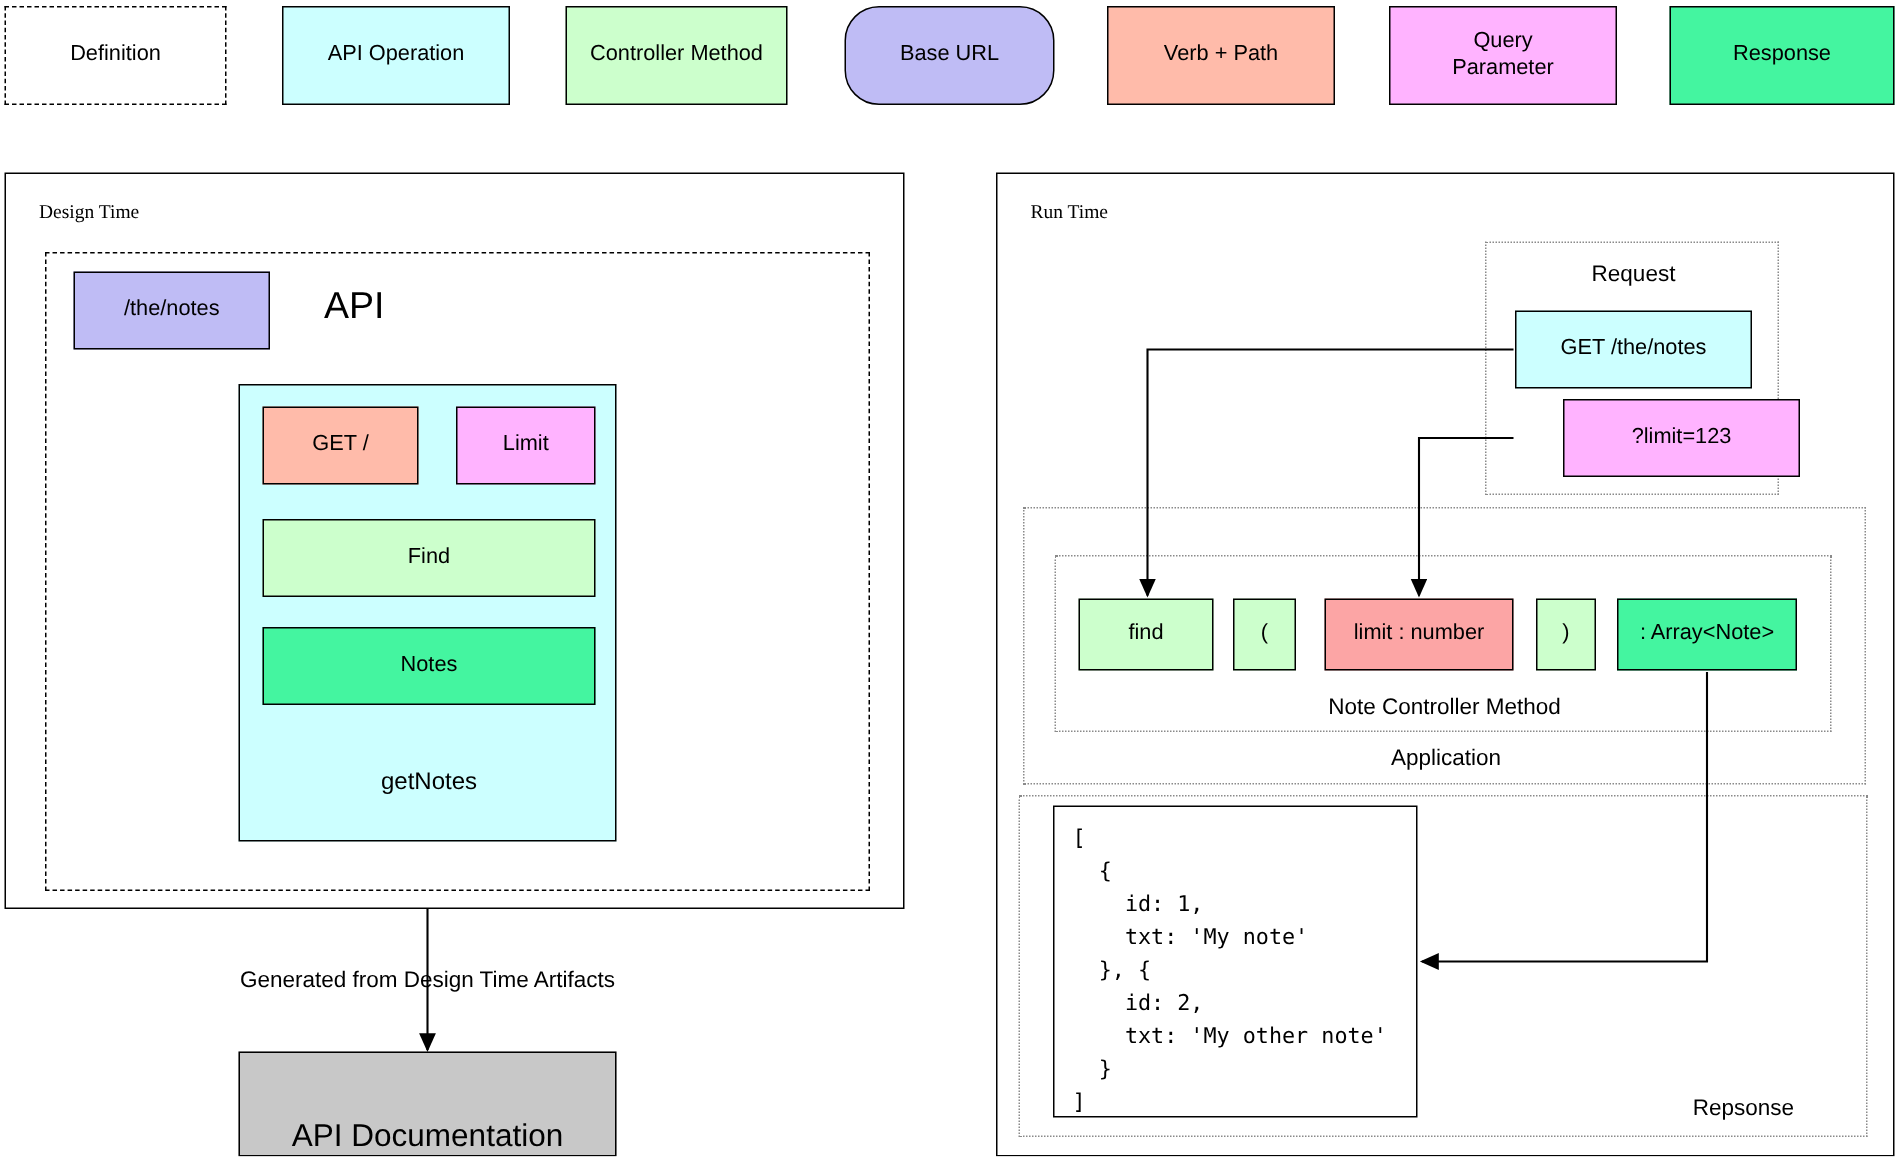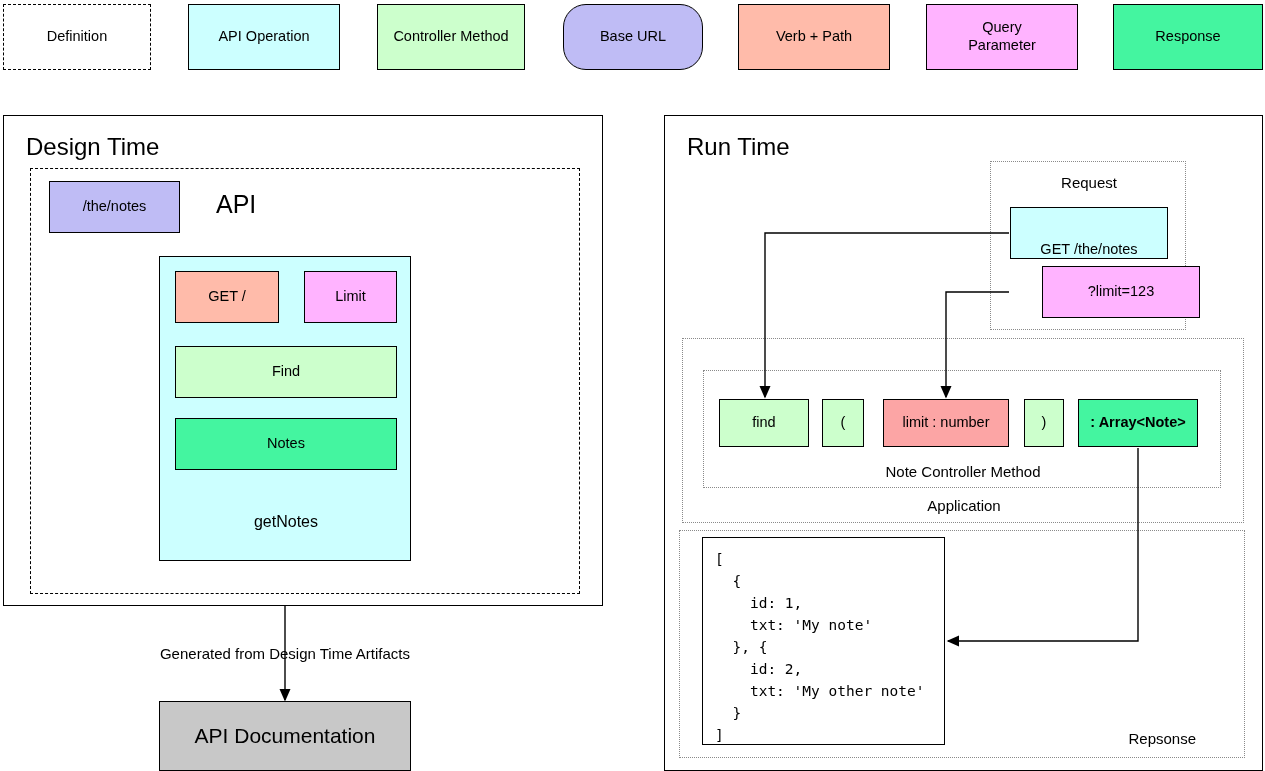--- a/index.html
+++ b/index.html
@@ -36,23 +36,24 @@
     background: #ffffff;
   }
 
   
   .panel {
     border: 1.4px solid #000;
     background: #ffffff;
   }
   .panel-title {
     position: absolute;
-    font-size: 24px;
+    font-size: 13px;
     left: 22px;
     top: 17px;
+    font-family: Liberation Serif, serif;
   }
   .dashed-region {
     border: 1.5px dashed #000;
     background: transparent;
   }
   .dotted-region {
     border: 1.5px dotted #8a8a8a;
     background: transparent;
   }
 
@@ -82,21 +83,21 @@
     font-size: 14.5px;
     line-height: 1.52;
     white-space: pre;
     padding: 10px 12px;
     color: #000;
   }
 
   .doc-box {
     border: 1.4px solid #000;
     display: flex;
-    align-items: center;
+    align-items: flex-end;
     justify-content: center;
     font-size: 21px;
   }
 
   svg.overlay {
     position: absolute;
     left: 0;
     top: 0;
     width: 1265px;
     height: 771px;
@@ -177,21 +178,21 @@
   </div>
 
   <div class="abs panel" style="left:664px;top:115px;width:599px;height:656px;">
     <div class="panel-title">Run Time</div>
   </div>
 
   <div class="abs dotted-region" style="left:990px;top:161px;width:196px;height:169px;">
     <div class="plain-label" style="left:0;top:12px;width:196px;">Request</div>
   </div>
 
-  <div class="abs node" style="left:1010px;top:207px;width:158px;height:52px;background:#ccffff;align-items:flex-end;">
+  <div class="abs node" style="left:1010px;top:207px;width:158px;height:52px;background:#ccffff;">
     <span>GET /the/notes</span>
   </div>
 
   <div class="abs node" style="left:1010px;top:266px;width:158px;height:52px;background:#ffb3ff;margin-left:32px;">
     <span>?limit=123</span>
   </div>
 
   <div class="abs dotted-region" style="left:682px;top:338px;width:562px;height:185px;">
     <div class="plain-label" style="left:0;bottom:8px;width:562px;">Application</div>
   </div>
@@ -209,21 +210,21 @@
   </div>
 
   <div class="abs node" style="left:883px;top:399px;width:126px;height:48px;background:#fca5a5;">
     <span>limit : number</span>
   </div>
 
   <div class="abs node" style="left:1024px;top:399px;width:40px;height:48px;background:#ccffcc;">
     <span>)</span>
   </div>
 
-  <div class="abs node" style="left:1078px;top:399px;width:120px;height:48px;background:#44f5a0;font-weight:bold;">
+  <div class="abs node" style="left:1078px;top:399px;width:120px;height:48px;background:#44f5a0;">
     <span>: Array&lt;Note&gt;</span>
   </div>
 
   <div class="abs dotted-region" style="left:679px;top:530px;width:566px;height:228px;">
     <div class="plain-label" style="right:48px;bottom:10px;">Repsonse</div>
   </div>
 
   <div class="abs code-box" style="left:702px;top:537px;width:243px;height:208px;">[
   {
     id: 1,

